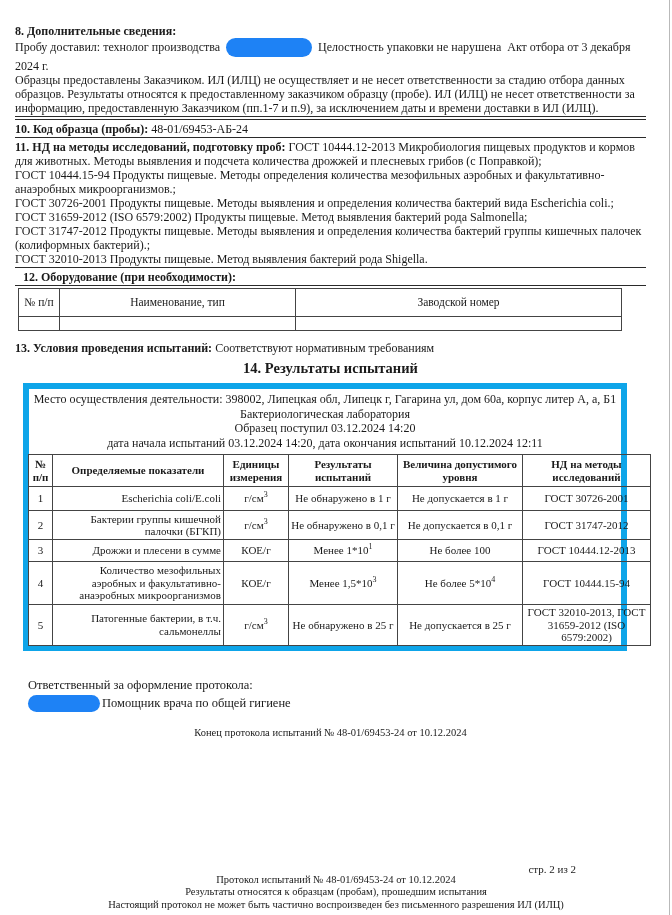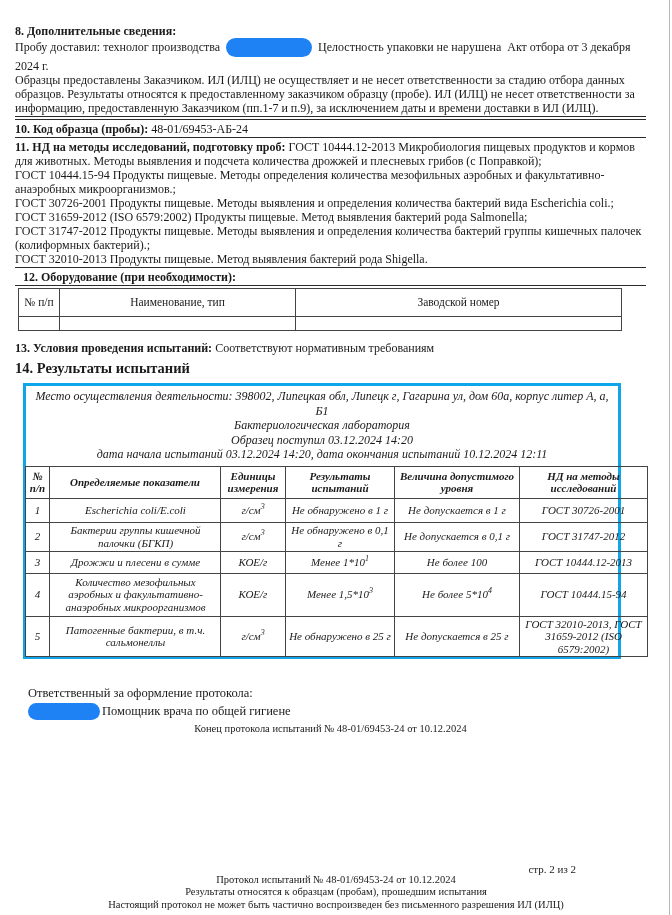--- a/index.html
+++ b/index.html
@@ -23,39 +23,39 @@
   .redaction.r2{width:72px;height:17px;margin:0 2px 2px 0;}
   
   table{border-collapse:collapse;}
   .eq-table{margin:2px 0 10px 3px;width:588px;table-layout:fixed;}
   .eq-table td,.eq-table th{border:1px solid #444;font-weight:normal;
     text-align:center;vertical-align:middle;font-size:11.5px;line-height:13px;padding:1px 2px;}
   .eq-c0{width:36px;} .eq-c1{width:231px;} .eq-c2{width:321px;}
   .eq-head{height:28px;}
   .eq-empty{height:14px;}
   
-  .h14{font-weight:bold;font-size:14.5px;margin:6px 0 8px 0;}
-  
-  .res-wrap{margin-left:8px;width:592px;border:3px solid #0ea5e9;font-style:italic;}
+  .h14{text-align:center;font-weight:bold;font-size:14.5px;margin:6px 0 8px 0;}
+  
+  .res-wrap{margin-left:8px;width:592px;border:6px solid #0ea5e9;}
   .res-info{padding:3px 4px 4px 4px;text-align:center;font-size:12px;line-height:14.5px;}
   .res-table{width:592px;table-layout:fixed;margin:0 -1px -1px -1px;}
   .res-table td,.res-table th{border:1px solid #444;vertical-align:middle;
     font-size:11px;line-height:12.5px;padding:1px 2px;text-align:center;}
   .res-table th{font-weight:bold;}
   .rc0{width:19px;} .rc1{width:166px;} .rc2{width:60px;}
   .rc3{width:104px;margin-top:48px;} .rc4{width:120px;} .rc5{width:123px;margin-top:12px;}
-  .res-table td.cell-indicator{text-align:center;padding-left:3px;}
+  .res-table td.cell-indicator{text-align:right;padding-left:3px;}
   .res-head{height:32px;}
   .row-h1{height:24px;} .row-h2{height:29px;} .row-h3{height:22px;}
   .row-h4{height:43px;} .row-h5{height:40px;}
   sup{font-size:8px;line-height:0;}
   
   .sign-block{margin:26px 0 0 13px;font-size:12.5px;line-height:16px;}
   .sign-row{margin-top:2px;}
-  .end-line{text-align:center;font-size:10.5px;}
+  .end-line{text-align:center;font-size:10.5px;margin-top:12px;}
   
   .page-num{position:absolute;top:862px;right:96px;font-size:11px;}
   .footer{position:absolute;top:874px;left:0;width:672px;text-align:center;
     font-size:10.5px;line-height:12.3px;}
 </style>
 </head>
 <body>
 
 <div class="page">
   <div class="page-edge"></div>

